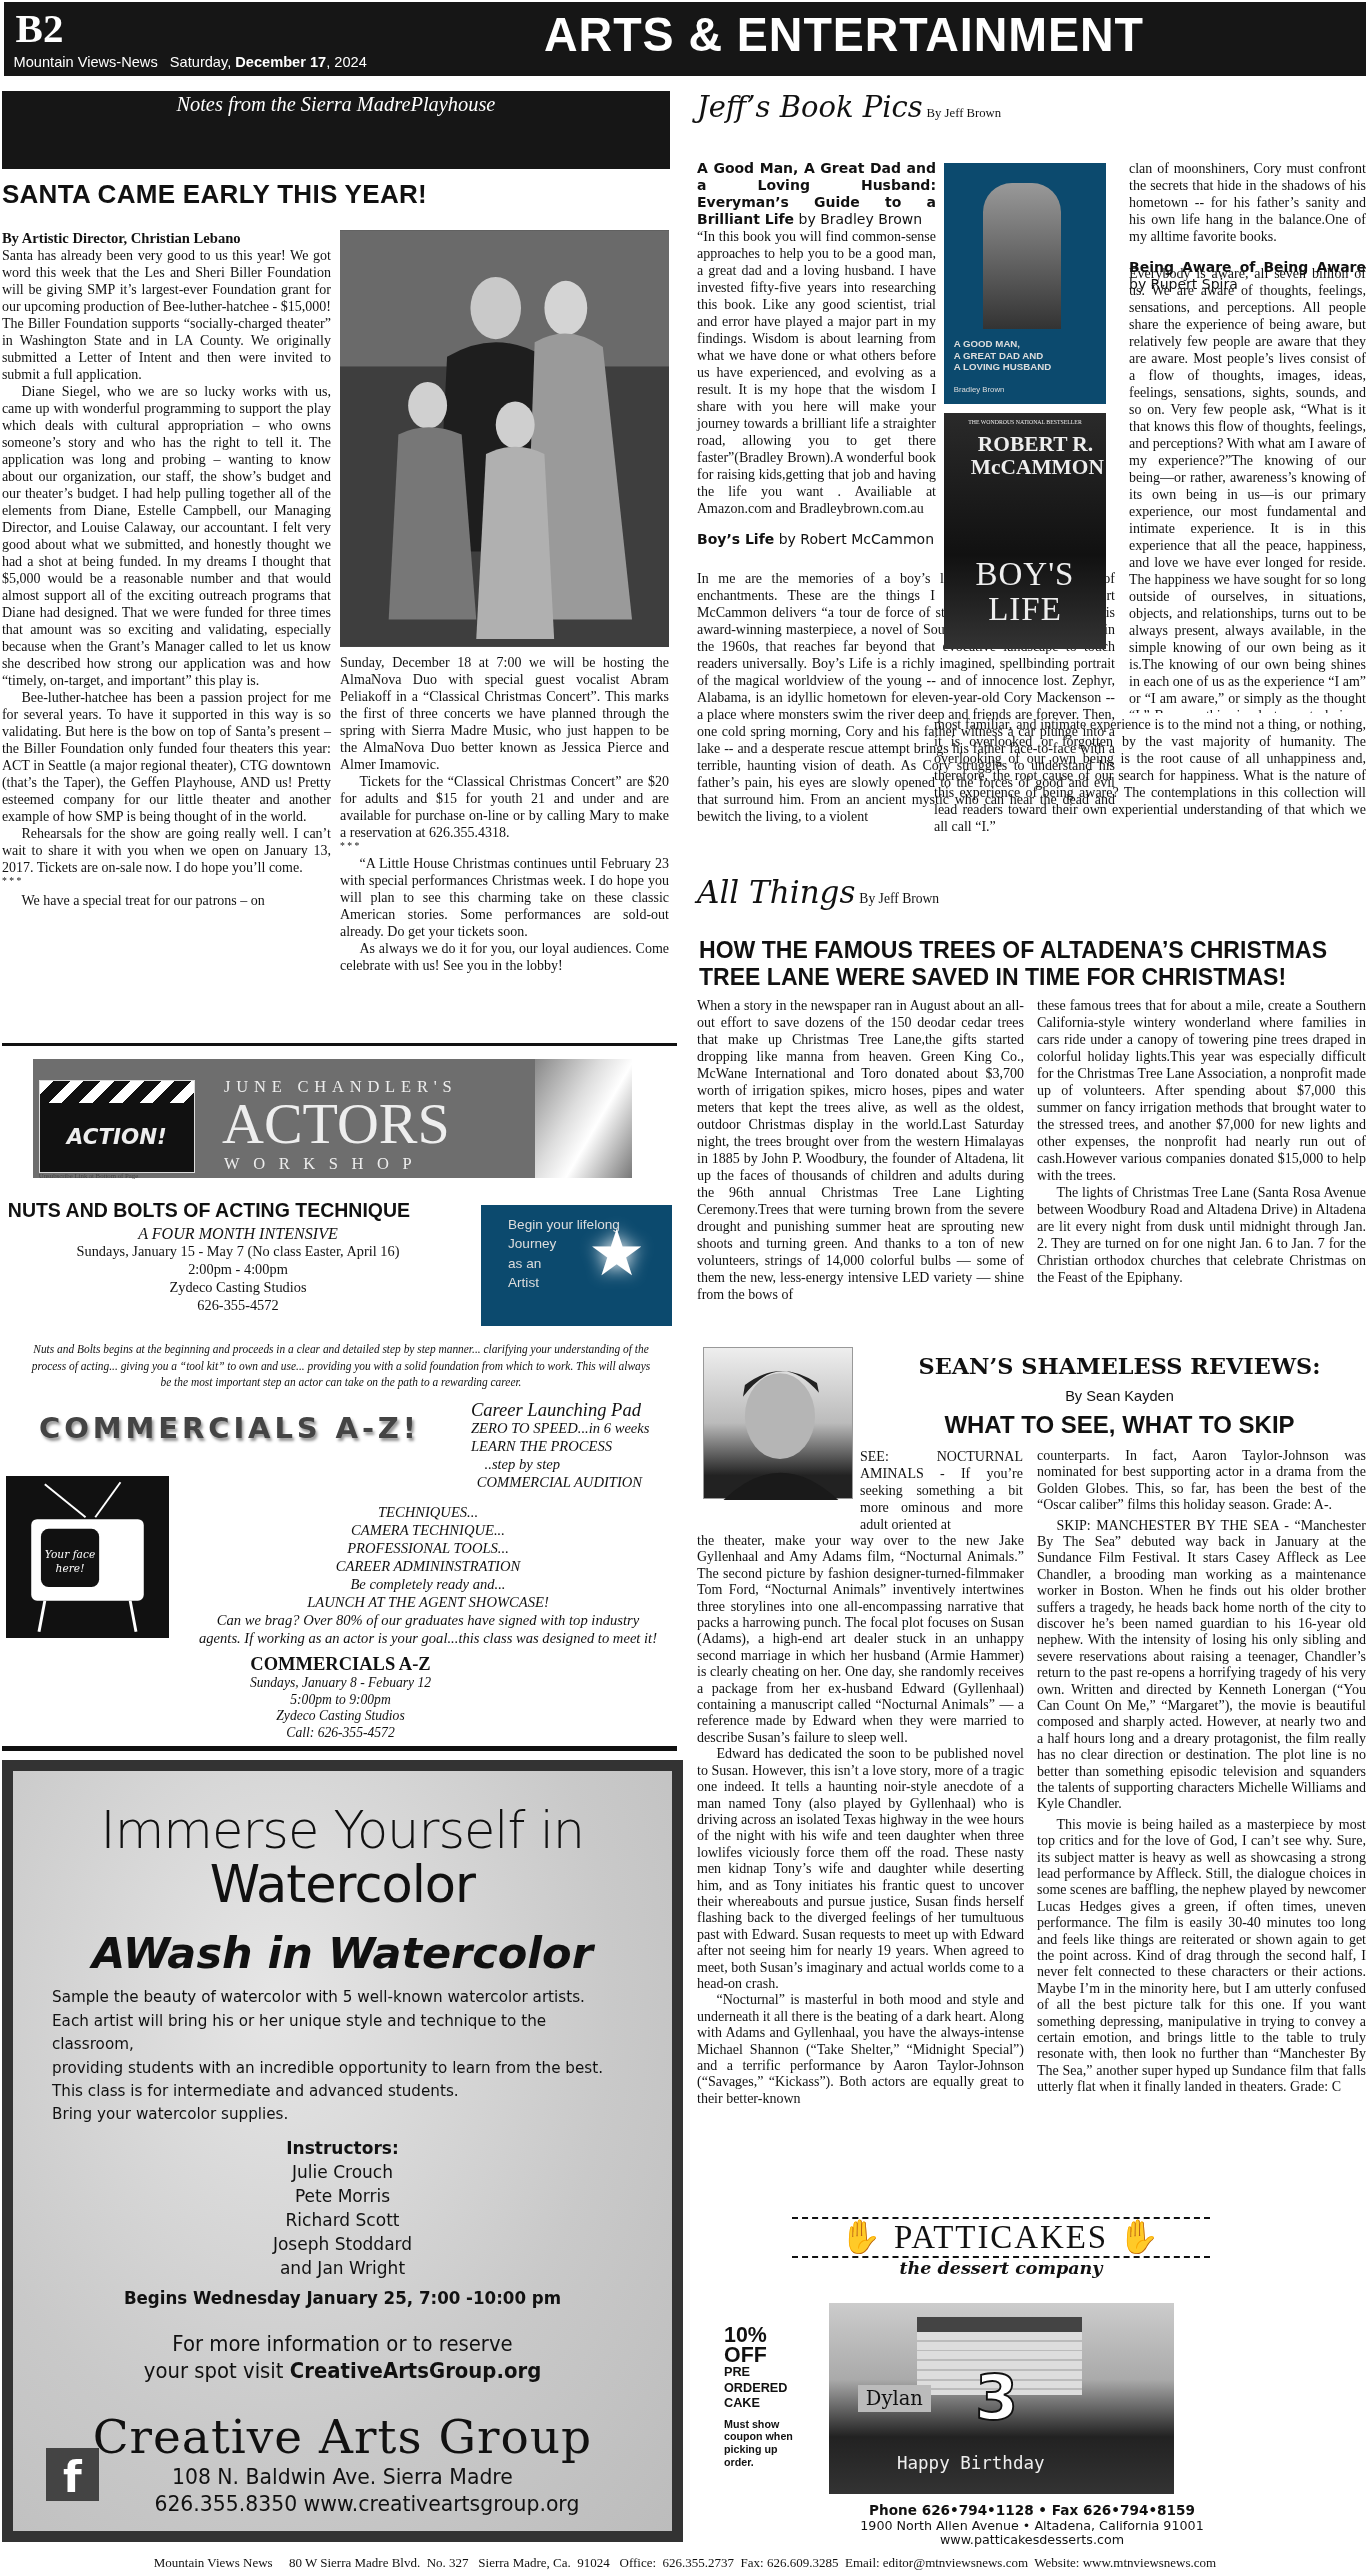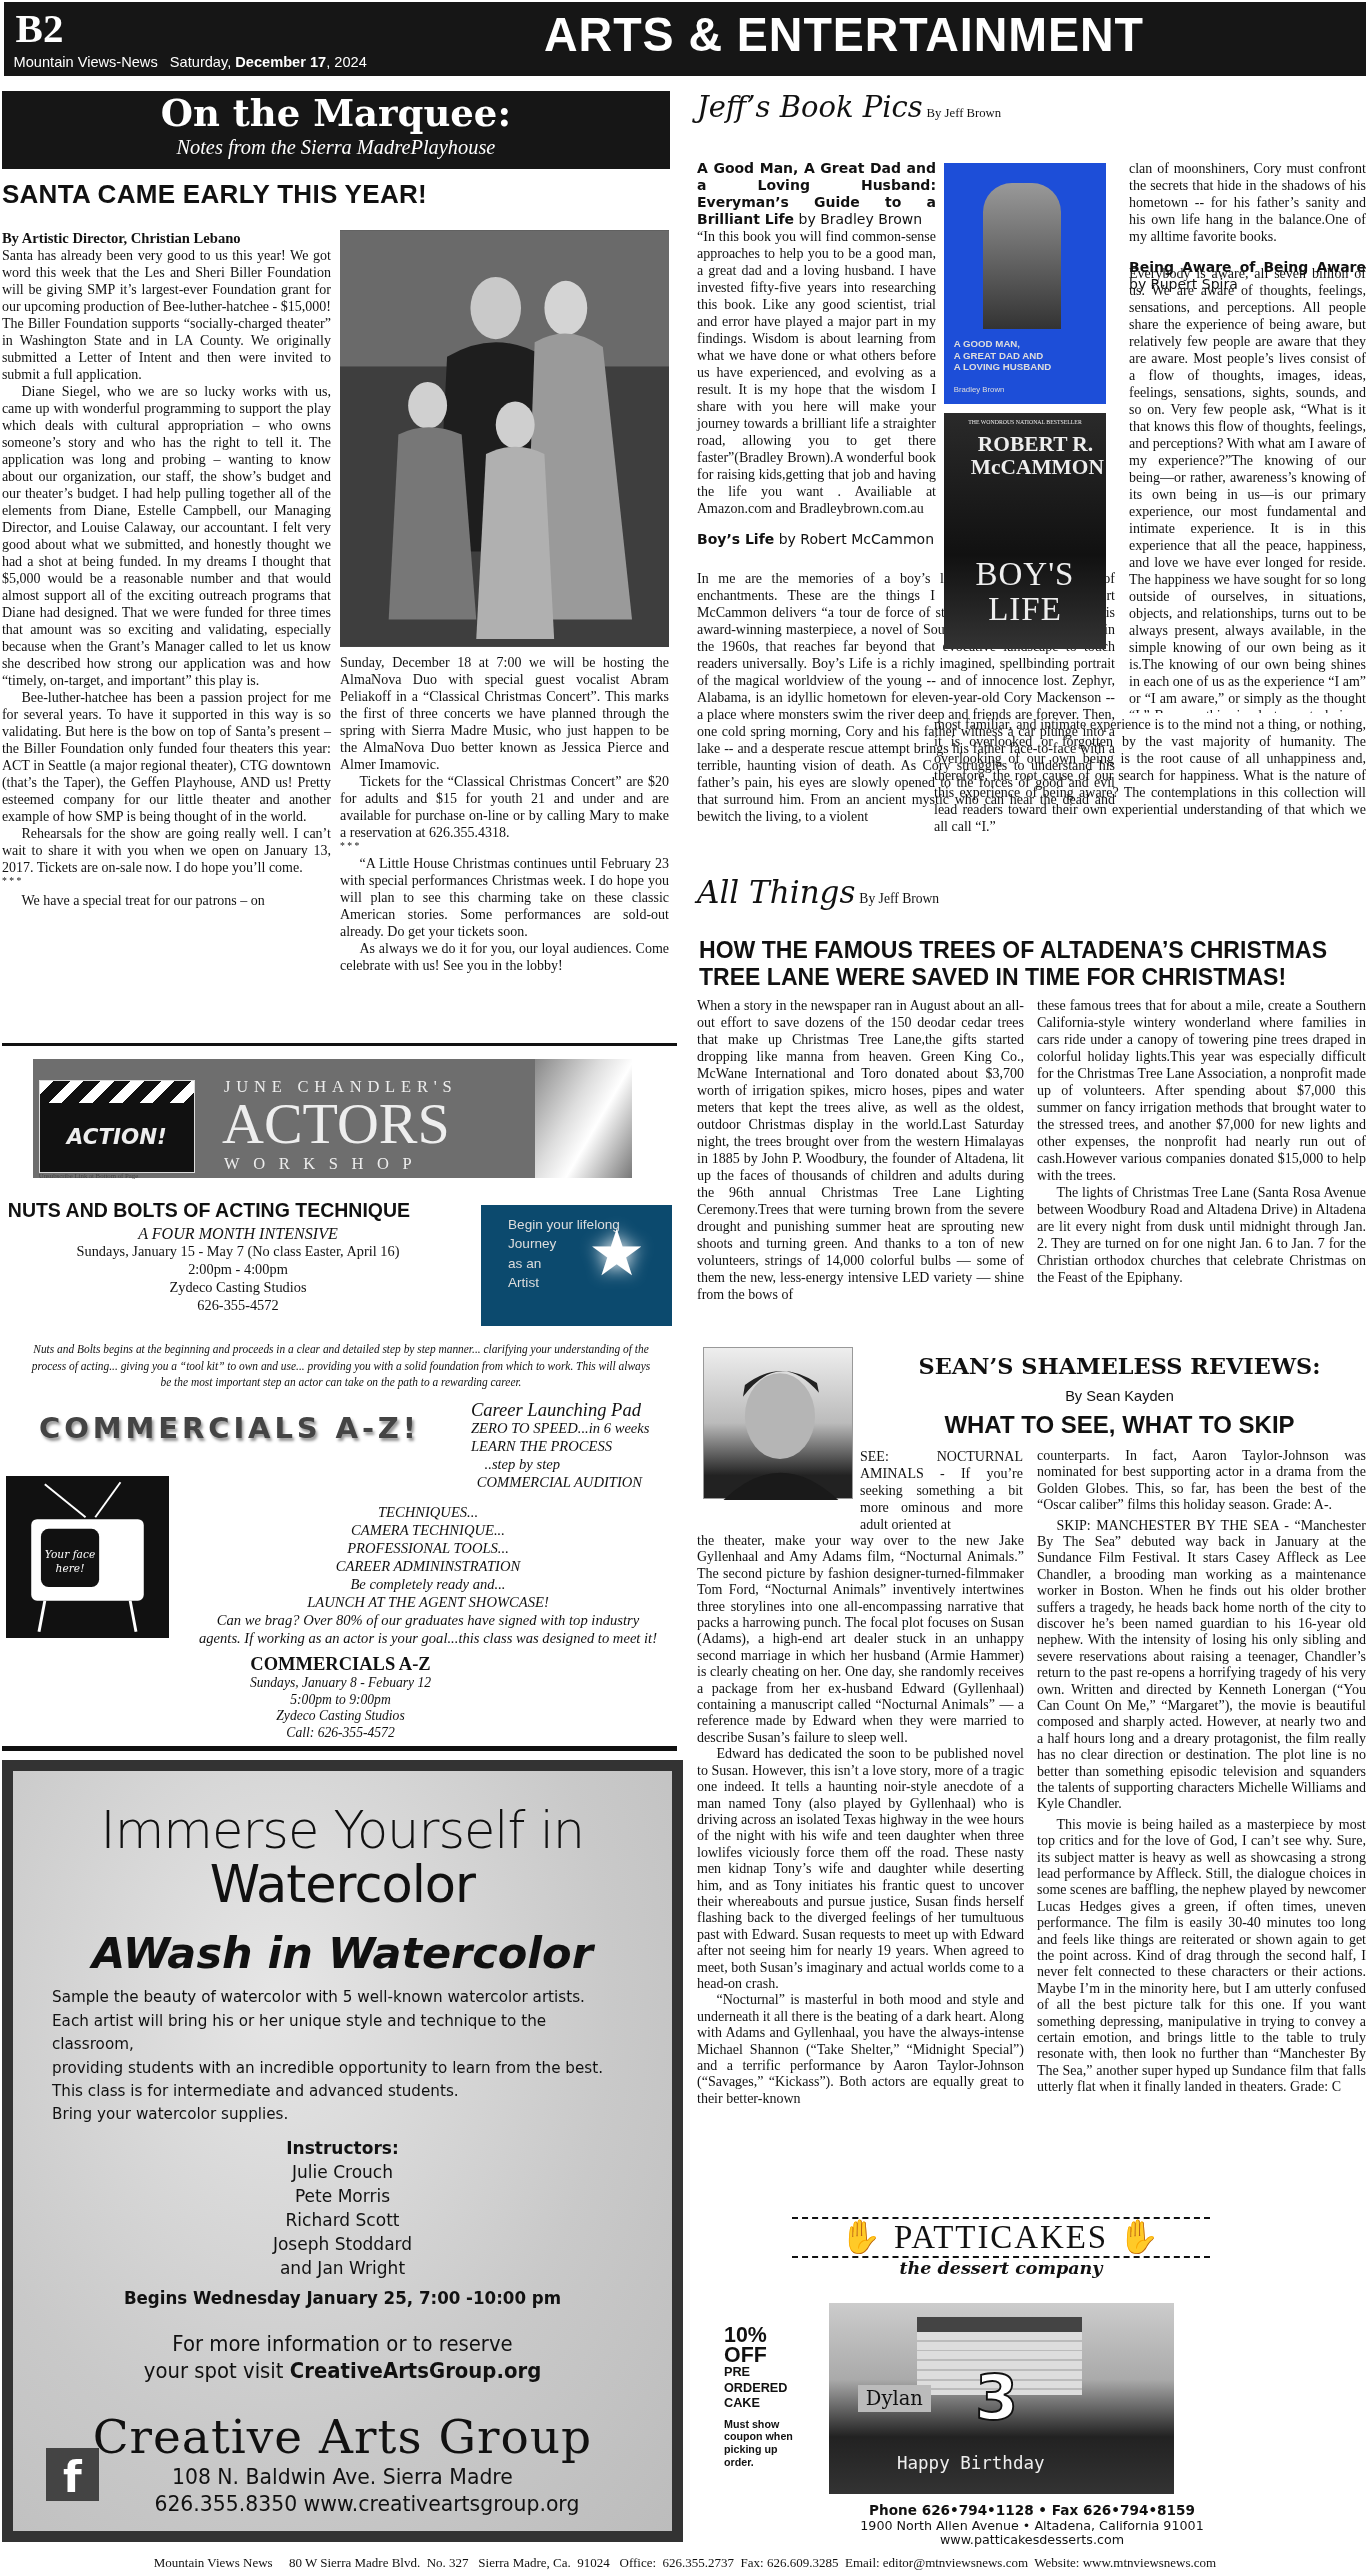--- a/index.html
+++ b/index.html
@@ -36,21 +36,20 @@
   <div class="page">B2</div>
   <div class="sub">
     <span>Mountain Views-News</span>&nbsp;&nbsp;
     <span>Saturday,</span>
     <b>December 17</b><span>, 2024</span>
   </div>
   <div class="section">ARTS &amp; ENTERTAINMENT</div>
 </div>
 
 <div id="marquee" class="abs">
-  <div class="t1">On the Marquee:</div>
   <div class="t2">Notes from the Sierra MadrePlayhouse</div>
 </div>
 
 <div class="abs hl-sans" style="left:1.9px;top:179px;font-size:26px;letter-spacing:0.3px;">SANTA CAME EARLY THIS YEAR!</div>
 
 <div class="abs body" style="left:1.9px;top:230px;width:329px;">
   <p class="ni" style="font-weight:bold;font-size:14.6px;">By Artistic Director, Christian Lebano</p>
   <p class="ni">Santa has already been very good to us this year! We got word this week that the Les and Sheri Biller Foundation will be giving SMP it’s largest-ever Foundation grant for our upcoming production of Bee-luther-hatchee - $15,000!  The Biller Foundation supports “socially-charged theater” in Washington State and in LA County.  We originally submitted a Letter of Intent and then were invited to submit a full application.</p>
   <p>Diane Siegel, who we are so lucky works with us, came up with wonderful programming to support the play which deals with cultural appropriation – who owns someone’s story and who has the right to tell it.  The application was long and probing – wanting to know about our organization, our staff, the show’s budget and our theater’s budget.  I had help pulling together all of the elements from Diane, Estelle Campbell, our Managing Director, and Louise Calaway, our accountant.  I felt very good about what we submitted, and honestly thought we had a shot at being funded.  In my dreams I thought that $5,000 would be a reasonable number and that would almost support all of the exciting outreach programs that Diane had designed.  That we were funded for three times that amount was so exciting and validating, especially because when the Grant’s Manager called to let us know she described how strong our application was and how “timely, on-target, and important” this play is.</p>
   <p>Bee-luther-hatchee has been a passion project for me for several years.  To have it supported in this way is so validating.  But here is the bow on top of Santa’s present – the Biller Foundation only funded four theaters this year: ACT in Seattle (a major regional theater), CTG downtown (that’s the Taper), the Geffen Playhouse, AND us!  Pretty esteemed company for our little theater and another example of how SMP is being thought of in the world.</p>
@@ -189,21 +188,21 @@
 
 <div class="abs body" style="left:697px;top:160px;width:239px;">
   <div class="ni"><span class="booktitle">A Good Man, A Great Dad and a Loving Husband: Everyman’s Guide to a Brilliant Life</span><span class="bookby"> by Bradley Brown</span></div>
   <p class="ni">“In this book you will find common-sense approaches to help you to be a good man, a great dad and a loving husband. I have invested fifty-five years into researching this book. Like any good scientist, trial and error have played a major part in my findings. Wisdom is about learning from what we have done or what others before us have experienced, and evolving as a result. It is my hope that the wisdom I share with you here will make your journey towards a brilliant life a straighter road, allowing you to get there faster”(Bradley Brown).A wonderful book for raising kids,getting that job and having the life you want . Availiable at Amazon.com and Bradleybrown.com.au</p>
   <div class="ni" style="margin-top:13.6px;"><span class="booktitle">Boy’s Life</span><span class="bookby"> by Robert McCammon</span></div>
 </div>
 <div class="abs body" style="left:697px;top:570px;width:418px;">
   <p class="ni" style="padding-right:0;">In me are the memories of a boy’s life, spent in that realm of enchantments. These are the things I want to tell you.... Robert McCammon delivers “a tour de force of storytelling” (BookPage) in his award-winning masterpiece, a novel of Southern boyhood, growing up in the 1960s, that reaches far beyond that evocative landscape to touch readers universally. Boy’s Life is a richly imagined, spellbinding portrait of the magical worldview of the young -- and of innocence lost. Zephyr, Alabama, is an idyllic hometown for eleven-year-old Cory Mackenson -- a place where monsters swim the river deep and friends are forever. Then, one cold spring morning, Cory and his father witness a car plunge into a lake -- and a desperate rescue attempt brings his father face-to-face with a terrible, haunting vision of death. As Cory struggles to understand his father’s pain, his eyes are slowly opened to the forces of good and evil that surround him. From an ancient mystic who can hear the dead and bewitch the living, to a violent</p>
 </div>
 
-<div class="abs" style="left:944px;top:163px;width:162px;height:241px;background:#1d4ed8;color:#ddd;font-family:'Liberation Sans',sans-serif;">
+<div class="abs" style="left:944px;top:163px;width:162px;height:241px;background:#0c4a6e;color:#ddd;font-family:'Liberation Sans',sans-serif;">
   <div style="position:absolute;left:39px;top:19.5px;width:78px;height:146px;background:linear-gradient(#999,#333);border-radius:29px 29px 0 0;"></div>
   <div style="position:absolute;left:9.7px;top:175px;font-size:9.7px;line-height:11.7px;font-weight:bold;">
     <div>A GOOD MAN,</div>
     <div>A GREAT DAD AND</div>
     <div>A LOVING HUSBAND</div>
   </div>
   <div style="position:absolute;left:9.7px;top:222px;font-size:7.8px;">Bradley Brown</div>
 </div>
 <div class="abs" style="left:944px;top:413px;width:162px;height:236px;background:linear-gradient(#2a2a2a,#111 60%,#333);color:#eee;text-align:center;font-family:'Liberation Serif',serif;">
   <div style="font-size:5.8px;margin-top:5.8px;">THE WONDROUS NATIONAL BESTSELLER</div>

